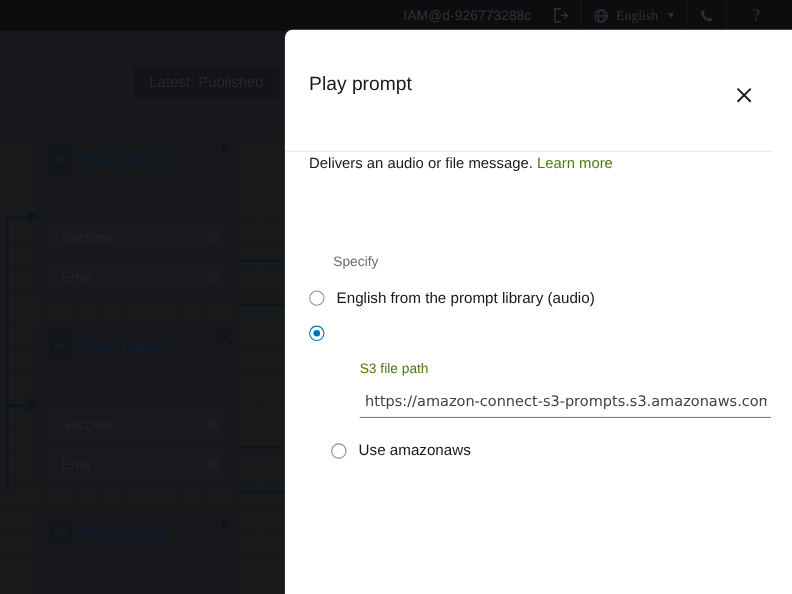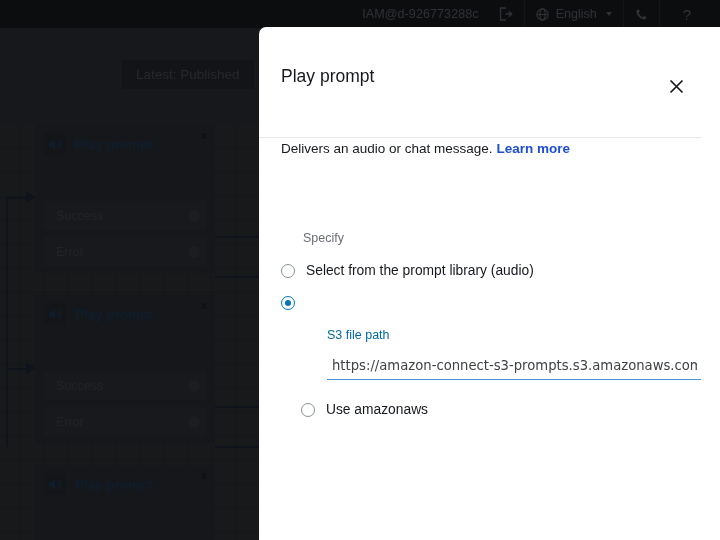--- a/index.html
+++ b/index.html
@@ -22,20 +22,21 @@
     background:#121417;
     display:flex; align-items:center; justify-content:flex-end;
     padding-right:6px;
     color:#6b6f76; font-size:12.5px;
   }
   .nav-group {
     display:flex; align-items:center; height:28px;
     padding:0 11px; gap:7px;
     border-left:1px solid #26292e;
     color:#6f737a;
+    font-family:Liberation Serif, serif;
   }
   .nav-group.first { border-left:none; }
   #nav-user { font-size:12.5px; letter-spacing:.1px; color:#6f737a; padding-right:9px;}
   .nav-icon { display:inline-block; line-height:0; }
   .nav-icon svg { display:block; }
   .caret-down {
     width:0;height:0;border-left:3.5px solid transparent;border-right:3.5px solid transparent;
     border-top:4px solid #6f737a; margin-left:2px;
   }
   #nav-help { font-size:15px; padding:0 12px; }
@@ -130,21 +131,21 @@
     width:22px; height:22px;
     display:flex; align-items:center; justify-content:center;
     cursor:pointer;
   }
   #modal-divider {
     position:absolute; left:0; right:18px; top:110px;
     height:1px; background:#e4e6e8;
   }
   #modal-body { padding:31px 22px 0 22px; }
   #modal-desc { font-size:13.5px; color:#16191f; }
-  #learn-more { color:#1d4ed8; text-decoration:none;font-weight:bold; }
+  #learn-more { color:#4d7c0f; text-decoration:none; }
 
   #prompt-label {
     margin-top:75px; margin-left:22px;
     font-size:12.5px; color:#6b6f76;
   }
 
   .radio-row {
     display:flex; align-items:center; gap:11px;
     margin-top:18px;
   }
@@ -158,21 +159,21 @@
   .radio.checked::after {
     content:""; position:absolute;
     left:50%; top:50%; transform:translate(-50%,-50%);
     width:6px; height:6px; border-radius:50%;
     background:#0073bb;
   }
   .radio-label { font-size:13.8px; color:#16191f; }
   .radio-label.bold { font-weight:bold; font-size:13.5px; }
 
   #s3-field-group { margin-left:46px; margin-top:18px; }
-  #s3-file-path-label { font-size:12.5px; color:#0369a1; }
+  #s3-file-path-label { font-size:12.5px; color:#4d7c0f; }
   #s3-input {
     margin-top:12px; width:374px; height:26px;
     border:none; border-bottom:1.6px solid #4a90d9;
     font-family:"DejaVu Sans", sans-serif;
     font-size:13.2px; color:#3e4347;
     padding:0 4px 3px 5px;
     background:transparent; outline:none;
   }
 </style>
 </head>
@@ -306,29 +307,29 @@
       <svg width="15" height="15" viewBox="0 0 15 15">
         <path d="M1.5 1.5 L13.5 13.5 M13.5 1.5 L1.5 13.5" stroke="#16191f" stroke-width="1.7"></path>
       </svg>
     </div>
     <div id="modal-divider"></div>
   </div>
 
   <div id="modal-body">
 
     <div id="modal-desc">
-      <span>Delivers an audio or chat message.</span>
+      <span>Delivers an audio or file message.</span>
       <a id="learn-more" href="#">Learn more</a>
     </div>
 
     <div id="prompt-label">Specify</div>
 
     <div class="radio-row">
       <span class="radio"></span>
-      <span class="radio-label">Select from the prompt library (audio)</span>
+      <span class="radio-label">English from the prompt library (audio)</span>
     </div>
 
     <div class="radio-row">
       <span class="radio checked"></span>
     </div>
 
 
     <div id="s3-field-group">
       <div id="s3-file-path-label">S3 file path</div>
       <input id="s3-input" type="text" value="https://amazon-connect-s3-prompts.s3.amazonaws.com/c" style="">

